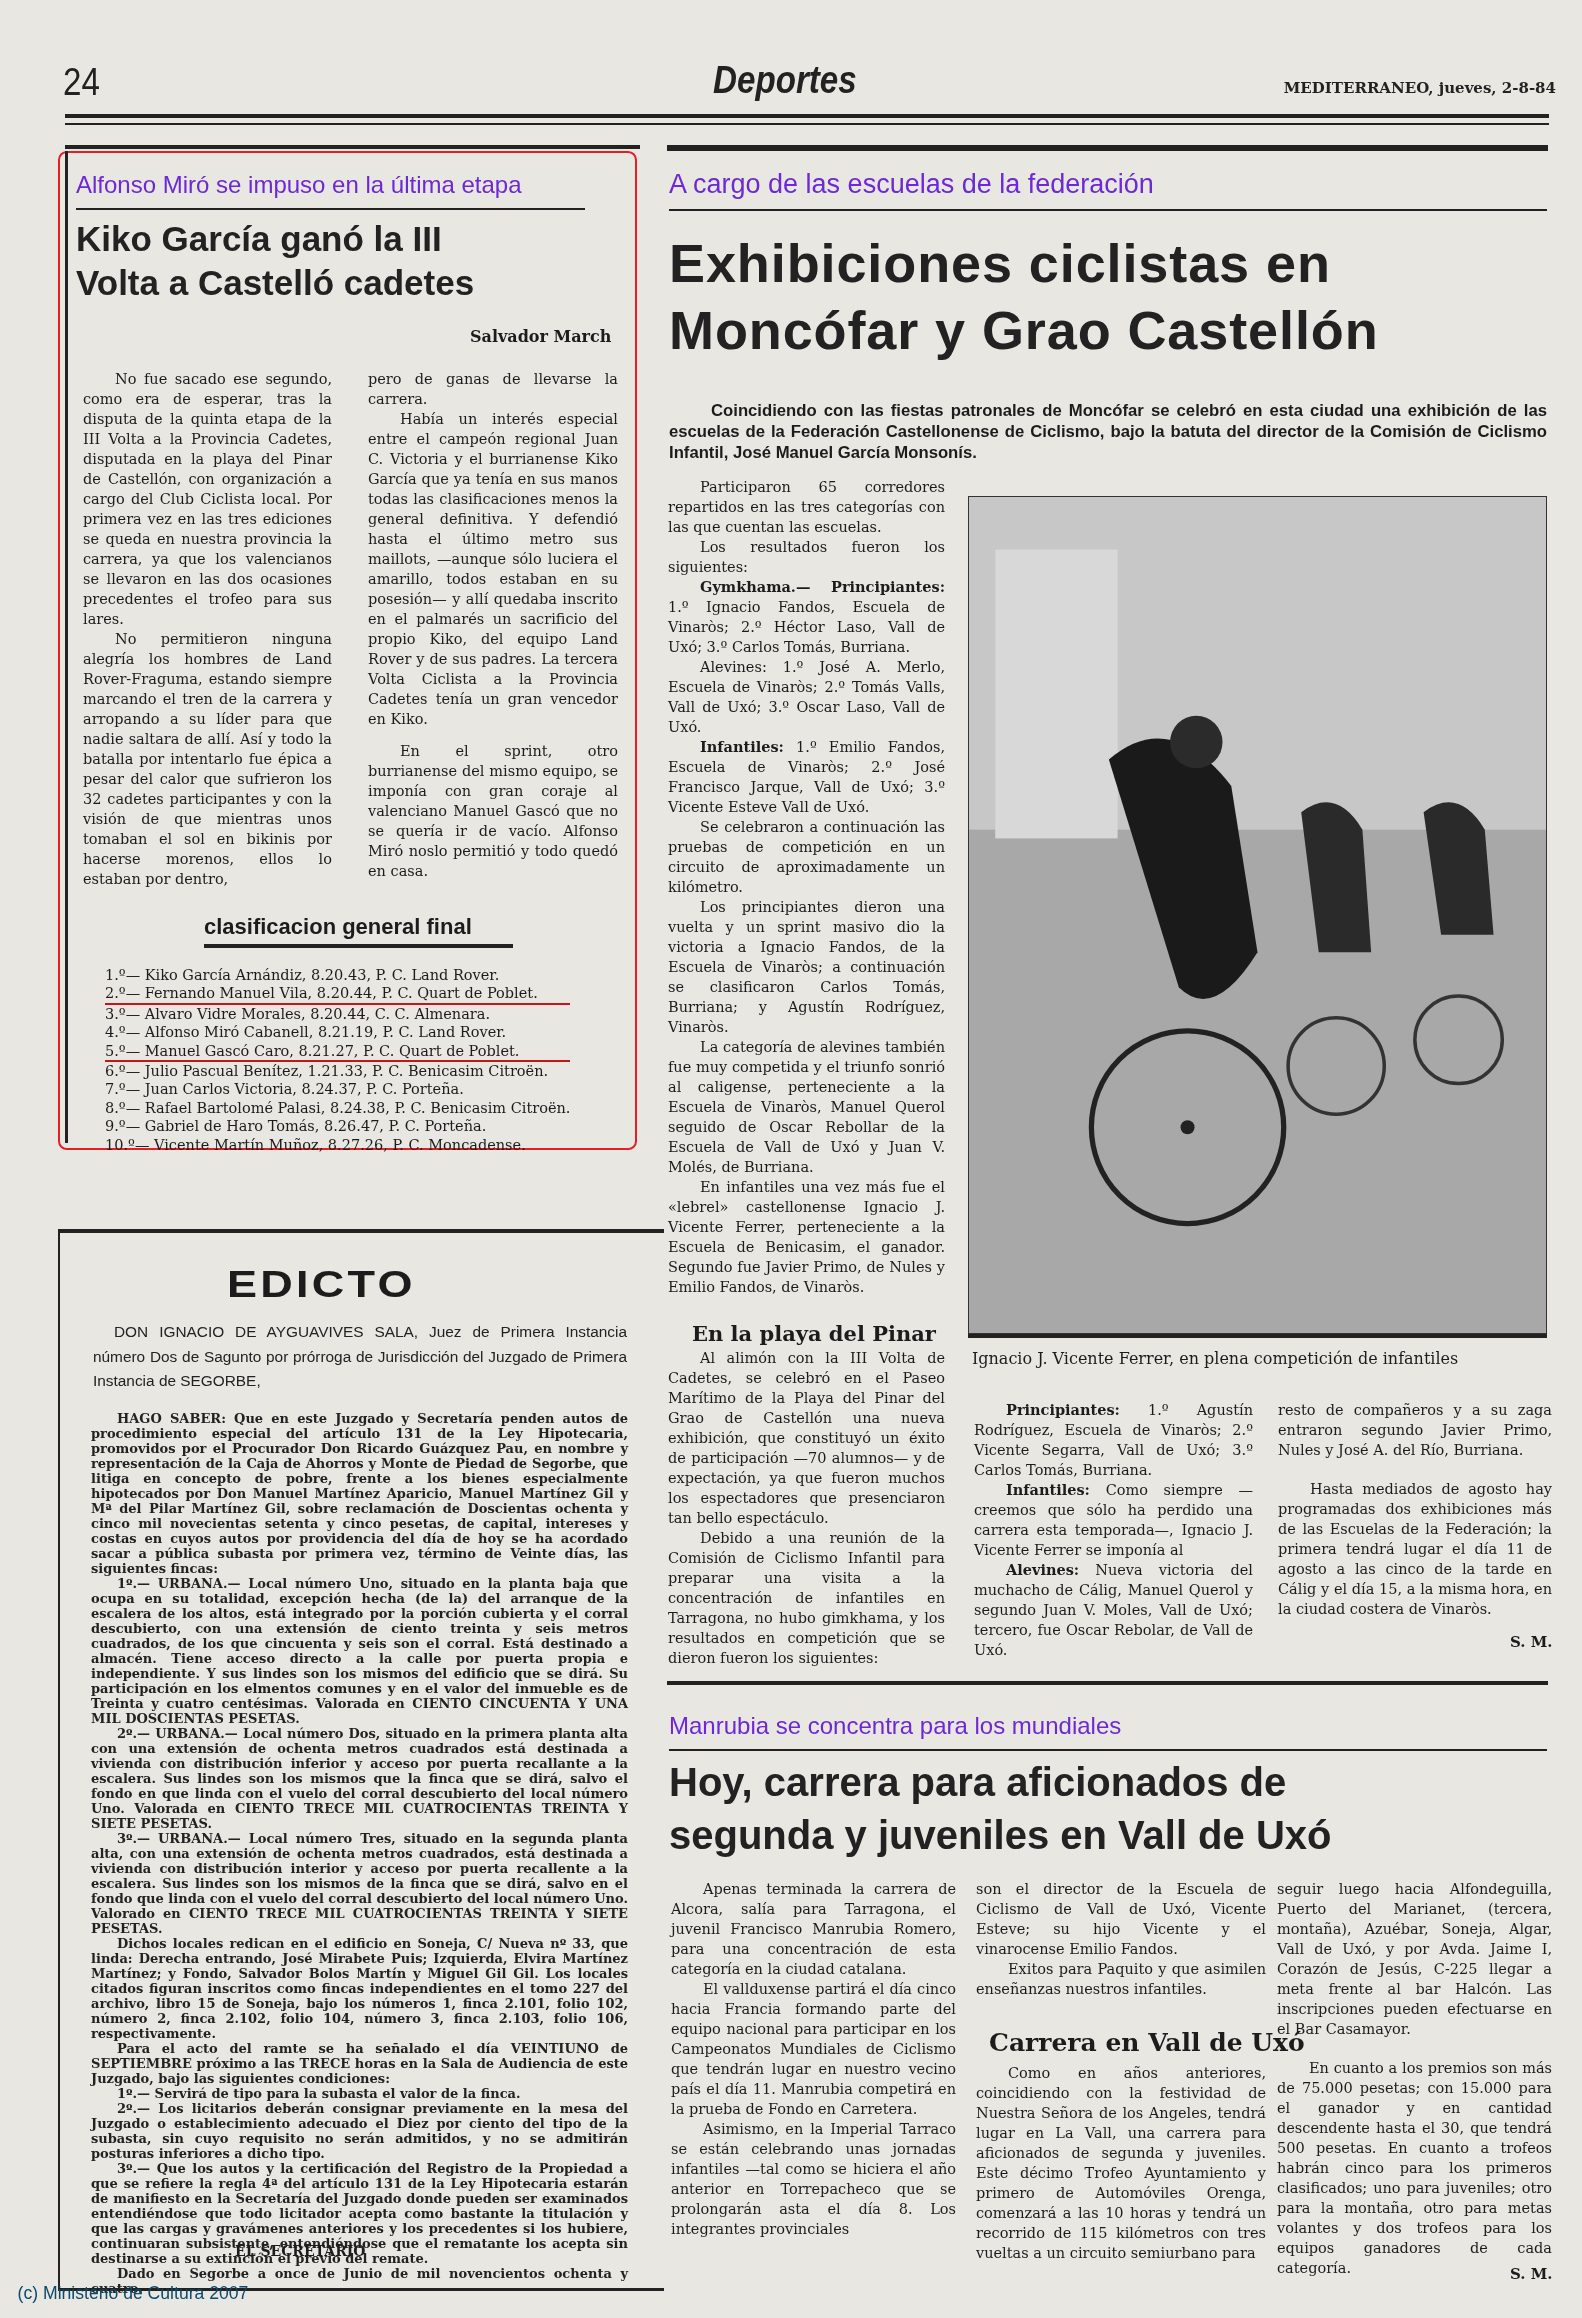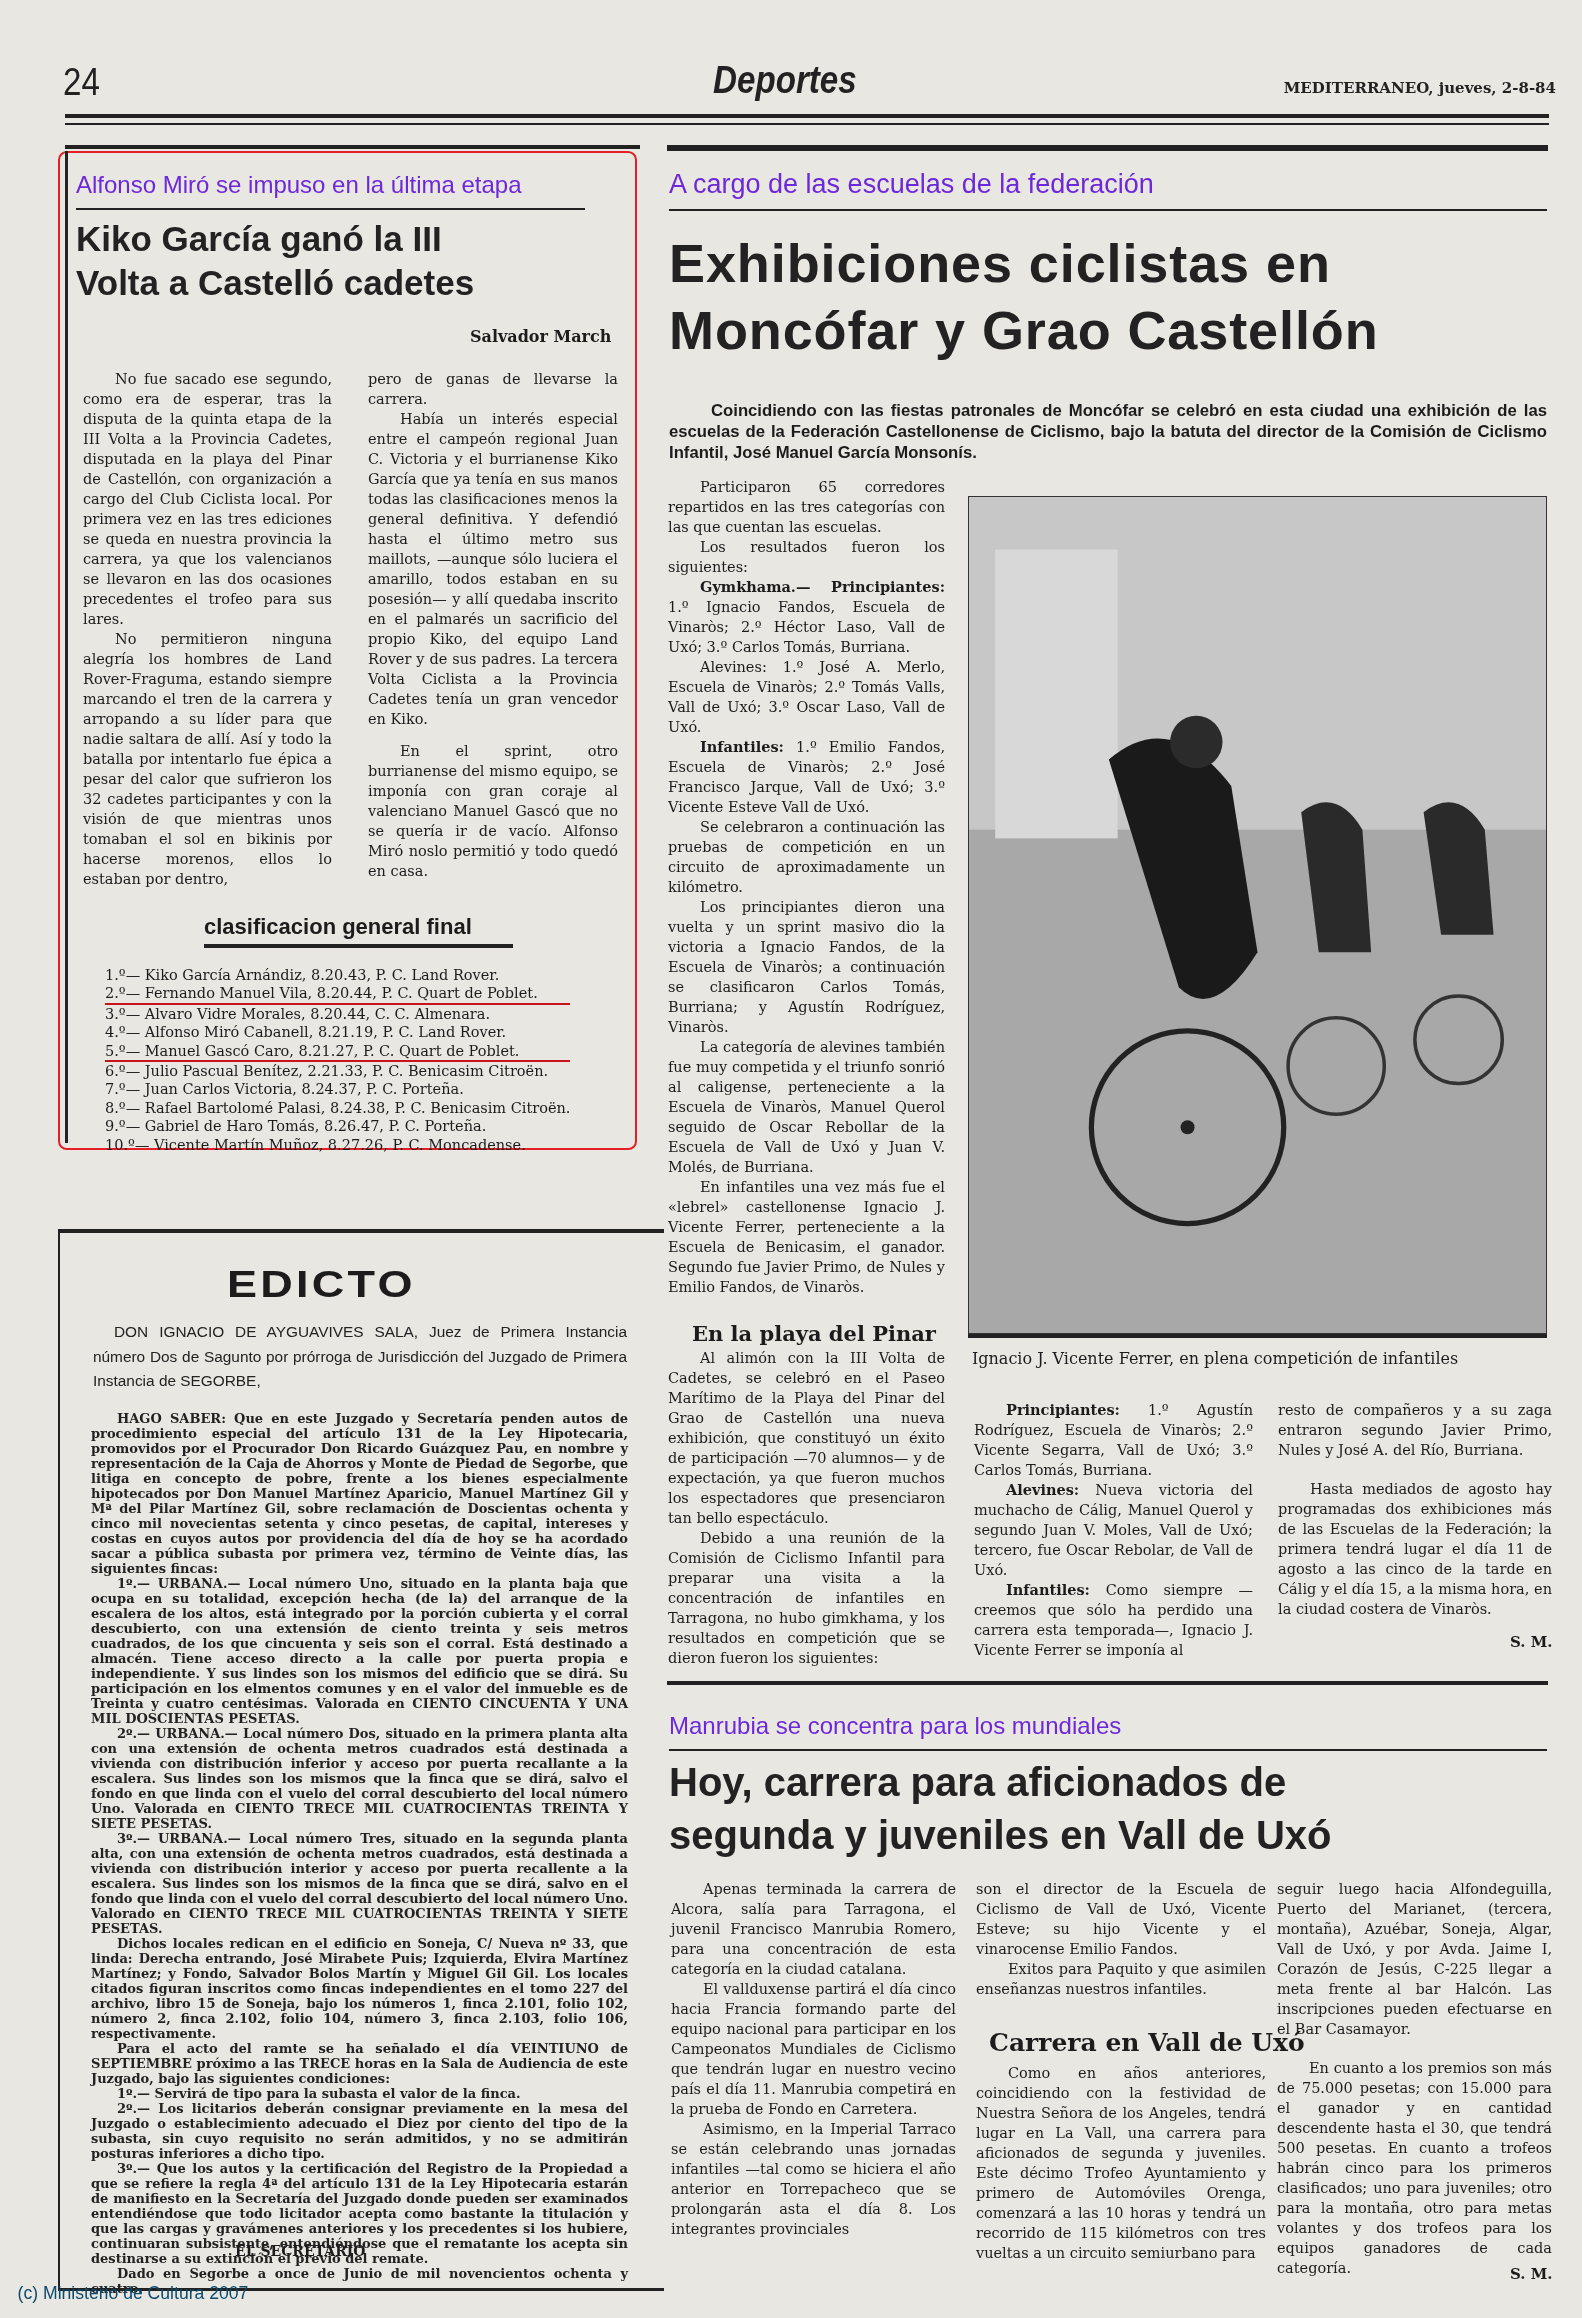--- a/index.html
+++ b/index.html
@@ -78,21 +78,21 @@
 </div>
 
 <div class="abs sans" style="left:204px;top:914px;font-size:22px;font-weight:bold;">clasificacion general final</div>
 <div class="rule" style="left:204px;top:944px;width:309px;height:3.5px;"></div>
 <div class="abs rankings serif" id="rankings" style="left:105px;top:966px;">
     <div>1.º— Kiko García Arnándiz, 8.20.43, P. C. Land Rover.</div>
     <div class="ul-red">2.º— Fernando Manuel Vila, 8.20.44, P. C. Quart de Poblet.</div>
     <div>3.º— Alvaro Vidre Morales, 8.20.44, C. C. Almenara.</div>
     <div>4.º— Alfonso Miró Cabanell, 8.21.19, P. C. Land Rover.</div>
     <div class="ul-red">5.º— Manuel Gascó Caro, 8.21.27, P. C. Quart de Poblet.</div>
-    <div>6.º— Julio Pascual Benítez, 2.21.33, P. C. Benicasim Citroën.</div>
+    <div>6.º— Julio Pascual Benítez, 1.21.33, P. C. Benicasim Citroën.</div>
     <div>7.º— Juan Carlos Victoria, 8.24.37, P. C. Porteña.</div>
     <div>8.º— Rafael Bartolomé Palasi, 8.24.38, P. C. Benicasim Citroën.</div>
     <div>9.º— Gabriel de Haro Tomás, 8.26.47, P. C. Porteña.</div>
     <div>10.º— Vicente Martín Muñoz, 8.27.26, P. C. Moncadense.</div>
   </div>
 
 <div class="abs kicker" style="left:669px;top:169px;font-size:27px;">A cargo de las escuelas de la federación</div>
 <div class="rule" style="left:669px;top:209px;width:878px;height:1.8px;"></div>
 <div class="abs headline" style="left:669px;top:230px;font-size:54px;line-height:67px;letter-spacing:0.9px;">
   <div>Exhibiciones ciclistas en</div>
@@ -130,22 +130,22 @@
     <path d="M380 360 Q420 330 450 380 L460 520 L400 520 Z" fill="#2a2a2a"></path>
     <circle cx="560" cy="620" r="50" fill="none" stroke="#333" stroke-width="4"></circle>
     <path d="M520 360 Q560 330 590 380 L600 500 L540 500 Z" fill="#2a2a2a"></path>
   </svg>
 </div>
 <div class="rule" style="left:968px;top:1334px;width:579px;height:3.5px;"></div>
 <div class="abs serif" style="left:972px;top:1349px;font-size:16px;font-weight:normal;">Ignacio J. Vicente Ferrer, en plena competición de infantiles</div>
 
 <div class="abs body-text" id="exh-col2" style="left:974px;top:1400px;width:279px;">
     <p><b>Principiantes:</b> 1.º Agustín Rodríguez, Escuela de Vinaròs; 2.º Vicente Segarra, Vall de Uxó; 3.º Carlos Tomás, Burriana.</p>
+    <p><b>Infantiles:</b> Como siempre —creemos que sólo ha perdido una carrera esta temporada—, Ignacio J. Vicente Ferrer se imponía al</p>
     <p><b>Alevines:</b> Nueva victoria del muchacho de Cálig, Manuel Querol y segundo Juan V. Moles, Vall de Uxó; tercero, fue Oscar Rebolar, de Vall de Uxó.</p>
-    <p><b>Infantiles:</b> Como siempre —creemos que sólo ha perdido una carrera esta temporada—, Ignacio J. Vicente Ferrer se imponía al</p>
   </div>
 <div class="abs body-text" id="exh-col3" style="left:1278px;top:1400px;width:274px;">
     <p style="text-indent: 0px;">resto de compañeros y a su zaga entraron segundo Javier Primo, Nules y José A. del Río, Burriana.</p>
     <p style="margin-top: 19.3px;">Hasta mediados de agosto hay programadas dos exhibiciones más de las Escuelas de la Federación; la primera tendrá lugar el día 11 de agosto a las cinco de la tarde en Cálig y el día 15, a la misma hora, en la ciudad costera de Vinaròs.</p>
   </div>
 <div class="abs" style="left:1510px;top:1633px;font-weight:bold;font-size:15px;">S. M.</div>
 <div class="rule" style="left:667px;top:1681px;width:881px;height:3.5px;"></div>
 
 <div class="abs" id="edict-box"></div>
 <div class="rule" style="left:58px;top:1229px;width:606px;height:3.5px;"></div>

